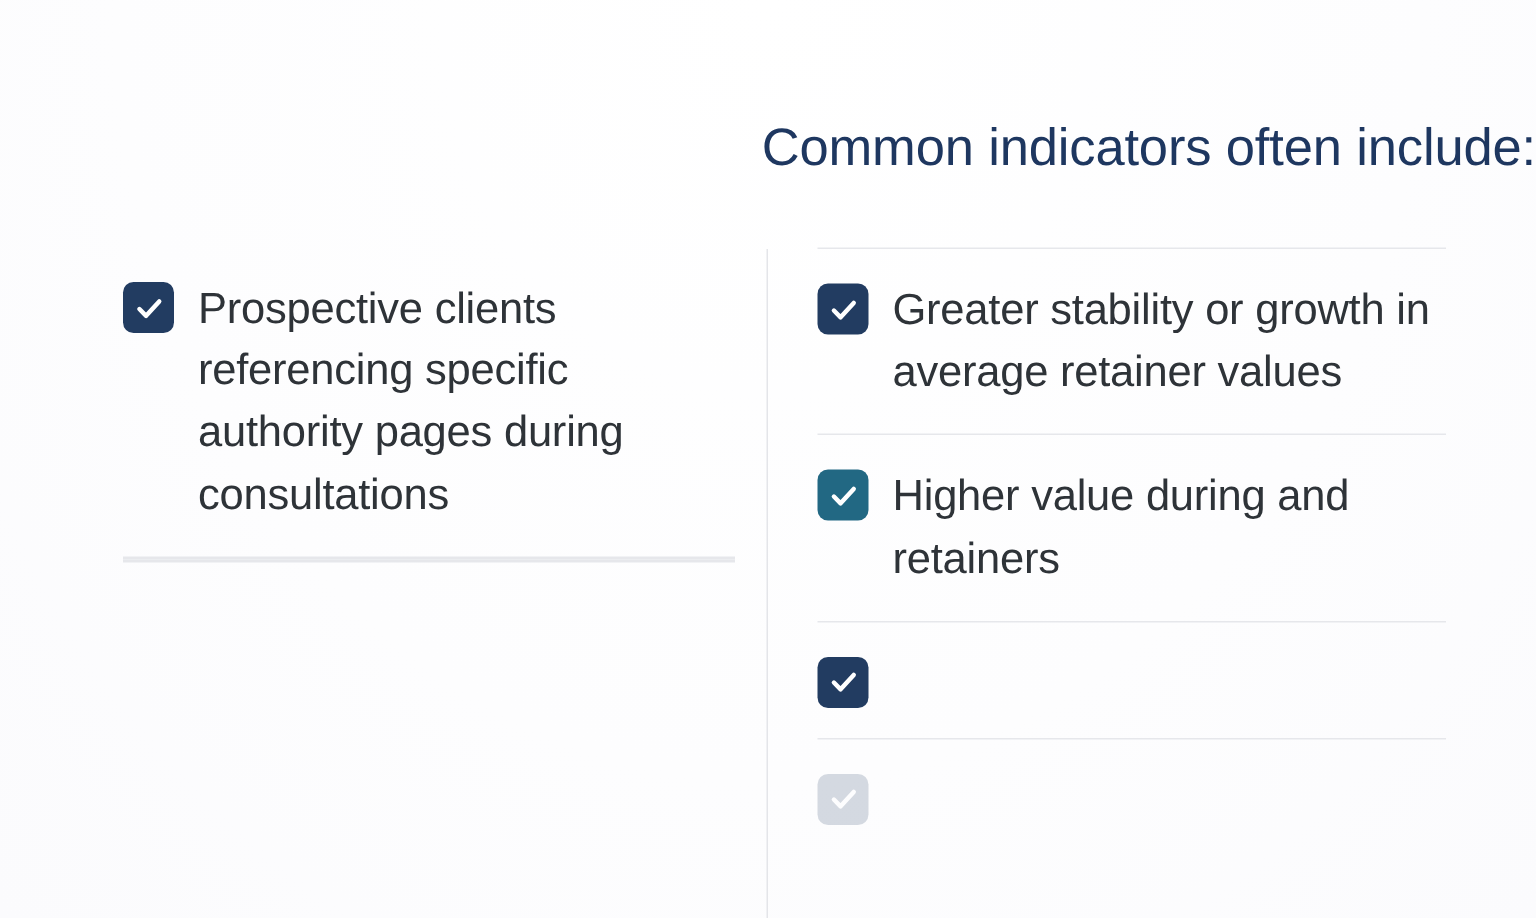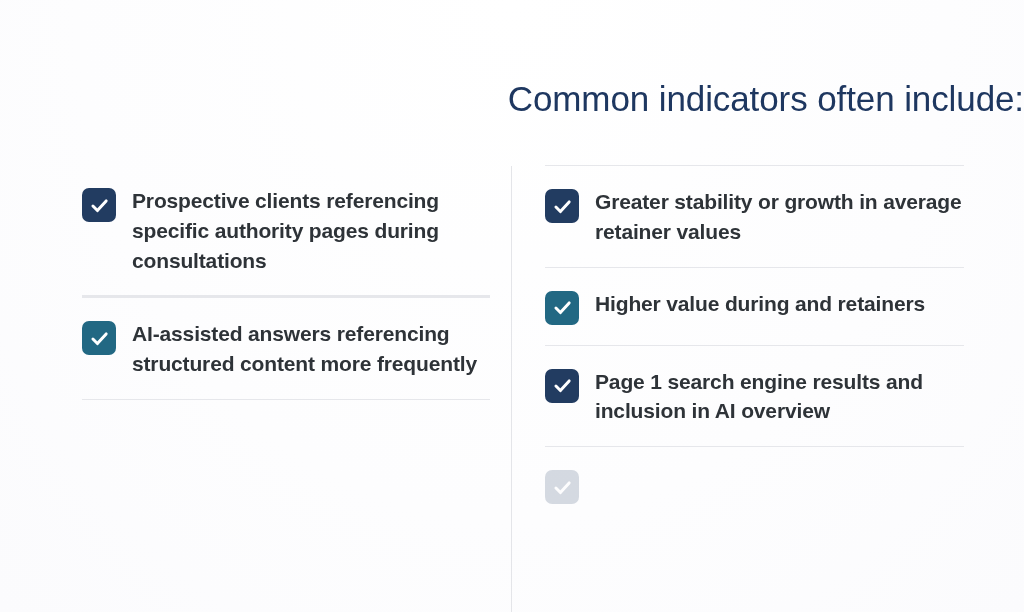--- a/index.html
+++ b/index.html
@@ -110,22 +110,22 @@
   .checkbox.teal  { background: #226883; }
 
   .checkbox svg {
     display: block;
     width: 21px;
     height: 21px;
   }
 
   .item-text {
     font-family: "Liberation Sans", sans-serif;
-    font-size: 21px;
-    font-weight: 700;
+    font-size: 29px;
+    font-weight: 400;
     line-height: 1.42;
     color: #2e3338;
     letter-spacing: -0.15px;
   }
 
   
   .item.cut {
     opacity: 0.18;
   }
 </style>
@@ -152,28 +152,20 @@
       </div>
 
       <div class="divider"></div>
 
 
       <div class="divider"></div>
 
 
       <div class="divider"></div>
 
-      <div class="item">
-        <span class="checkbox teal">
-          <svg viewBox="0 0 24 24" aria-hidden="true">
-            <path d="M4.5 12.6 L9.6 17.8 L19.6 6.8" fill="none" stroke="#ffffff" stroke-width="3.4" stroke-linecap="round" stroke-linejoin="round"></path>
-          </svg>
-        </span>
-        <span class="item-text">AI-assisted answers referencing structured content more frequently</span>
-      </div>
 
       <div class="divider"></div>
 
       <div class="item cut">
         
       </div>
 
     </div>
 
     <div class="column right">
@@ -202,21 +194,20 @@
       </div>
 
       <div class="divider"></div>
 
       <div class="item">
         <span class="checkbox navy">
           <svg viewBox="0 0 24 24" aria-hidden="true">
             <path d="M4.5 12.6 L9.6 17.8 L19.6 6.8" fill="none" stroke="#ffffff" stroke-width="3.4" stroke-linecap="round" stroke-linejoin="round"></path>
           </svg>
         </span>
-        <span class="item-text">Page 1 search engine results and inclusion in AI overview</span>
       </div>
 
       <div class="divider"></div>
 
       <div class="item cut">
         <span class="checkbox navy">
           <svg viewBox="0 0 24 24" aria-hidden="true">
             <path d="M4.5 12.6 L9.6 17.8 L19.6 6.8" fill="none" stroke="#ffffff" stroke-width="3.4" stroke-linecap="round" stroke-linejoin="round"></path>
           </svg>
         </span>

